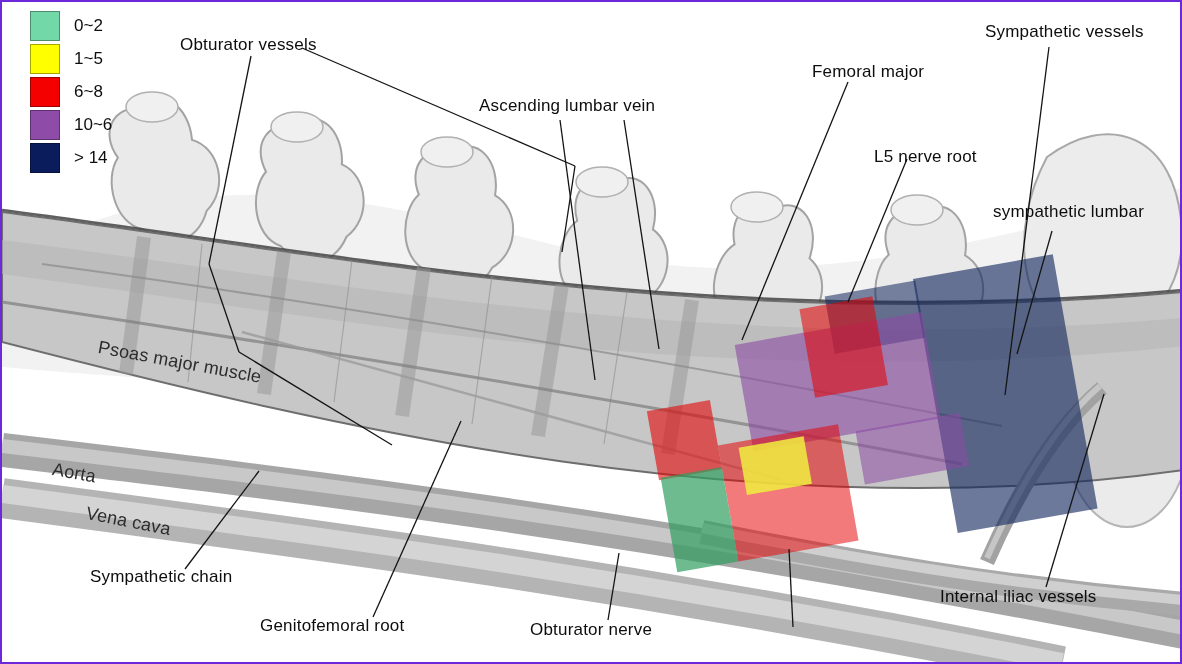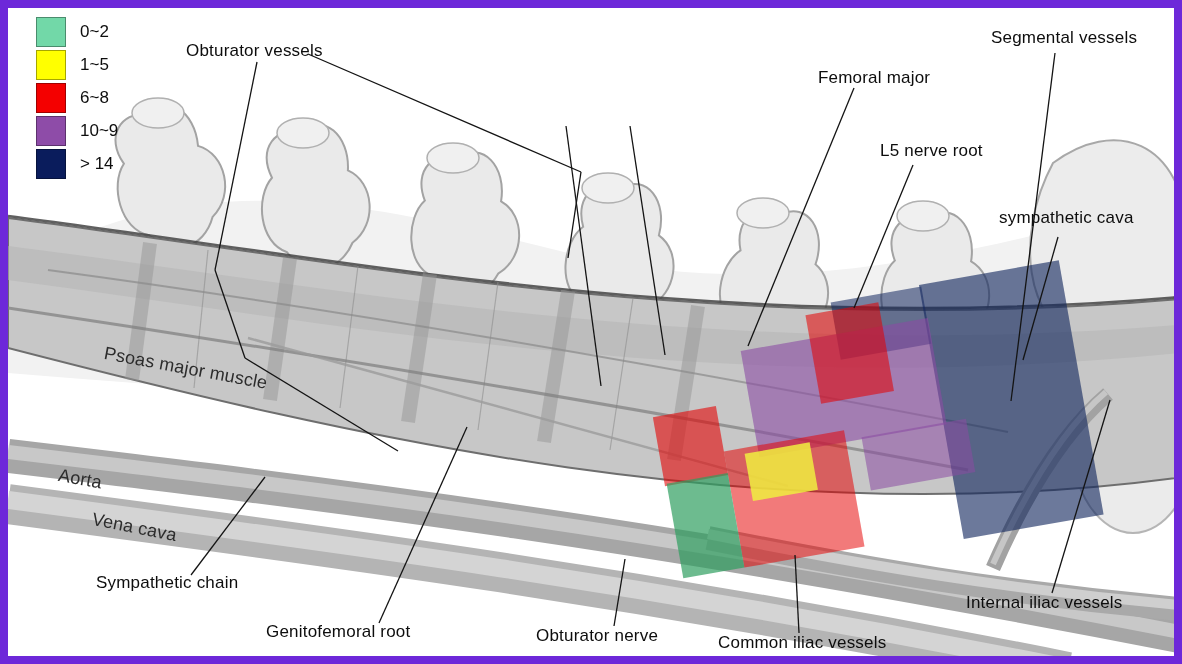--- a/index.html
+++ b/index.html
@@ -1,18 +1,18 @@
 <!DOCTYPE html>
 <html><head>
 <meta charset="utf-8">
 <style>
   html,body{margin:0;padding:0;background:#ffffff;}
   .figure{
     position:relative;width:1182px;height:664px;box-sizing:border-box;
-    border:8px solid #6d28d9;background:#fff;overflow:hidden;
+    border:2px solid #6d28d9;background:#fff;overflow:hidden;
     font-family:"Liberation Sans",sans-serif;
   }
   svg.art{position:absolute;left:0;top:0;display:block;}
   .lbl{
     position:absolute;font-size:17px;color:#0d0d0d;white-space:nowrap;
     line-height:1.1;letter-spacing:.2px;
   }
   .lbl.rot{transform-origin:left top;color:#2c2c2c;font-size:18px;}
   .legend{
     position:absolute;left:28px;top:8px;display:flex;flex-direction:column;gap:2px;
@@ -145,35 +145,35 @@
     <div class="legend-row">
       <span class="swatch" style="background: rgb(255, 255, 0);"></span>
       <span class="legend-label">1~5</span>
     </div>
     <div class="legend-row">
       <span class="swatch" style="background: rgb(244, 0, 0);"></span>
       <span class="legend-label">6~8</span>
     </div>
     <div class="legend-row">
       <span class="swatch" style="background: rgb(142, 76, 168);"></span>
-      <span class="legend-label">10~9</span>
+      <span class="legend-label">10~6</span>
     </div>
     <div class="legend-row">
       <span class="swatch" style="background: rgb(10, 28, 92);"></span>
       <span class="legend-label">&gt; 14</span>
     </div>
   </div>
 
   <div class="lbl" style="left:178px;top:34px">Obturator vessels</div>
+  <div class="lbl" style="left:477px;top:95px">Ascending lumbar vein</div>
   <div class="lbl" style="left:810px;top:61px">Femoral major</div>
-  <div class="lbl" style="left:983px;top:21px">Segmental vessels</div>
-  <div class="lbl" style="left:872px;top:134px">L5 nerve root</div>
-  <div class="lbl" style="left:991px;top:201px">sympathetic cava</div>
+  <div class="lbl" style="left:983px;top:21px">Sympathetic vessels</div>
+  <div class="lbl" style="left:872px;top:146px">L5 nerve root</div>
+  <div class="lbl" style="left:991px;top:201px">sympathetic lumbar</div>
   <div class="lbl rot" style="left:98px;top:336px;transform:rotate(10.5deg)">Psoas major muscle</div>
   <div class="lbl rot" style="left:52px;top:458px;transform:rotate(10deg)">Aorta</div>
   <div class="lbl rot" style="left:86px;top:502px;transform:rotate(11deg)">Vena cava</div>
   <div class="lbl" style="left:88px;top:566px">Sympathetic chain</div>
   <div class="lbl" style="left:258px;top:615px">Genitofemoral root</div>
   <div class="lbl" style="left:528px;top:619px">Obturator nerve</div>
-  <div class="lbl" style="left:710px;top:626px">Common iliac vessels</div>
-  <div class="lbl" style="left:958px;top:586px">Internal iliac vessels</div>
+  <div class="lbl" style="left:938px;top:586px">Internal iliac vessels</div>
 
 </div>
 
 </body></html>

